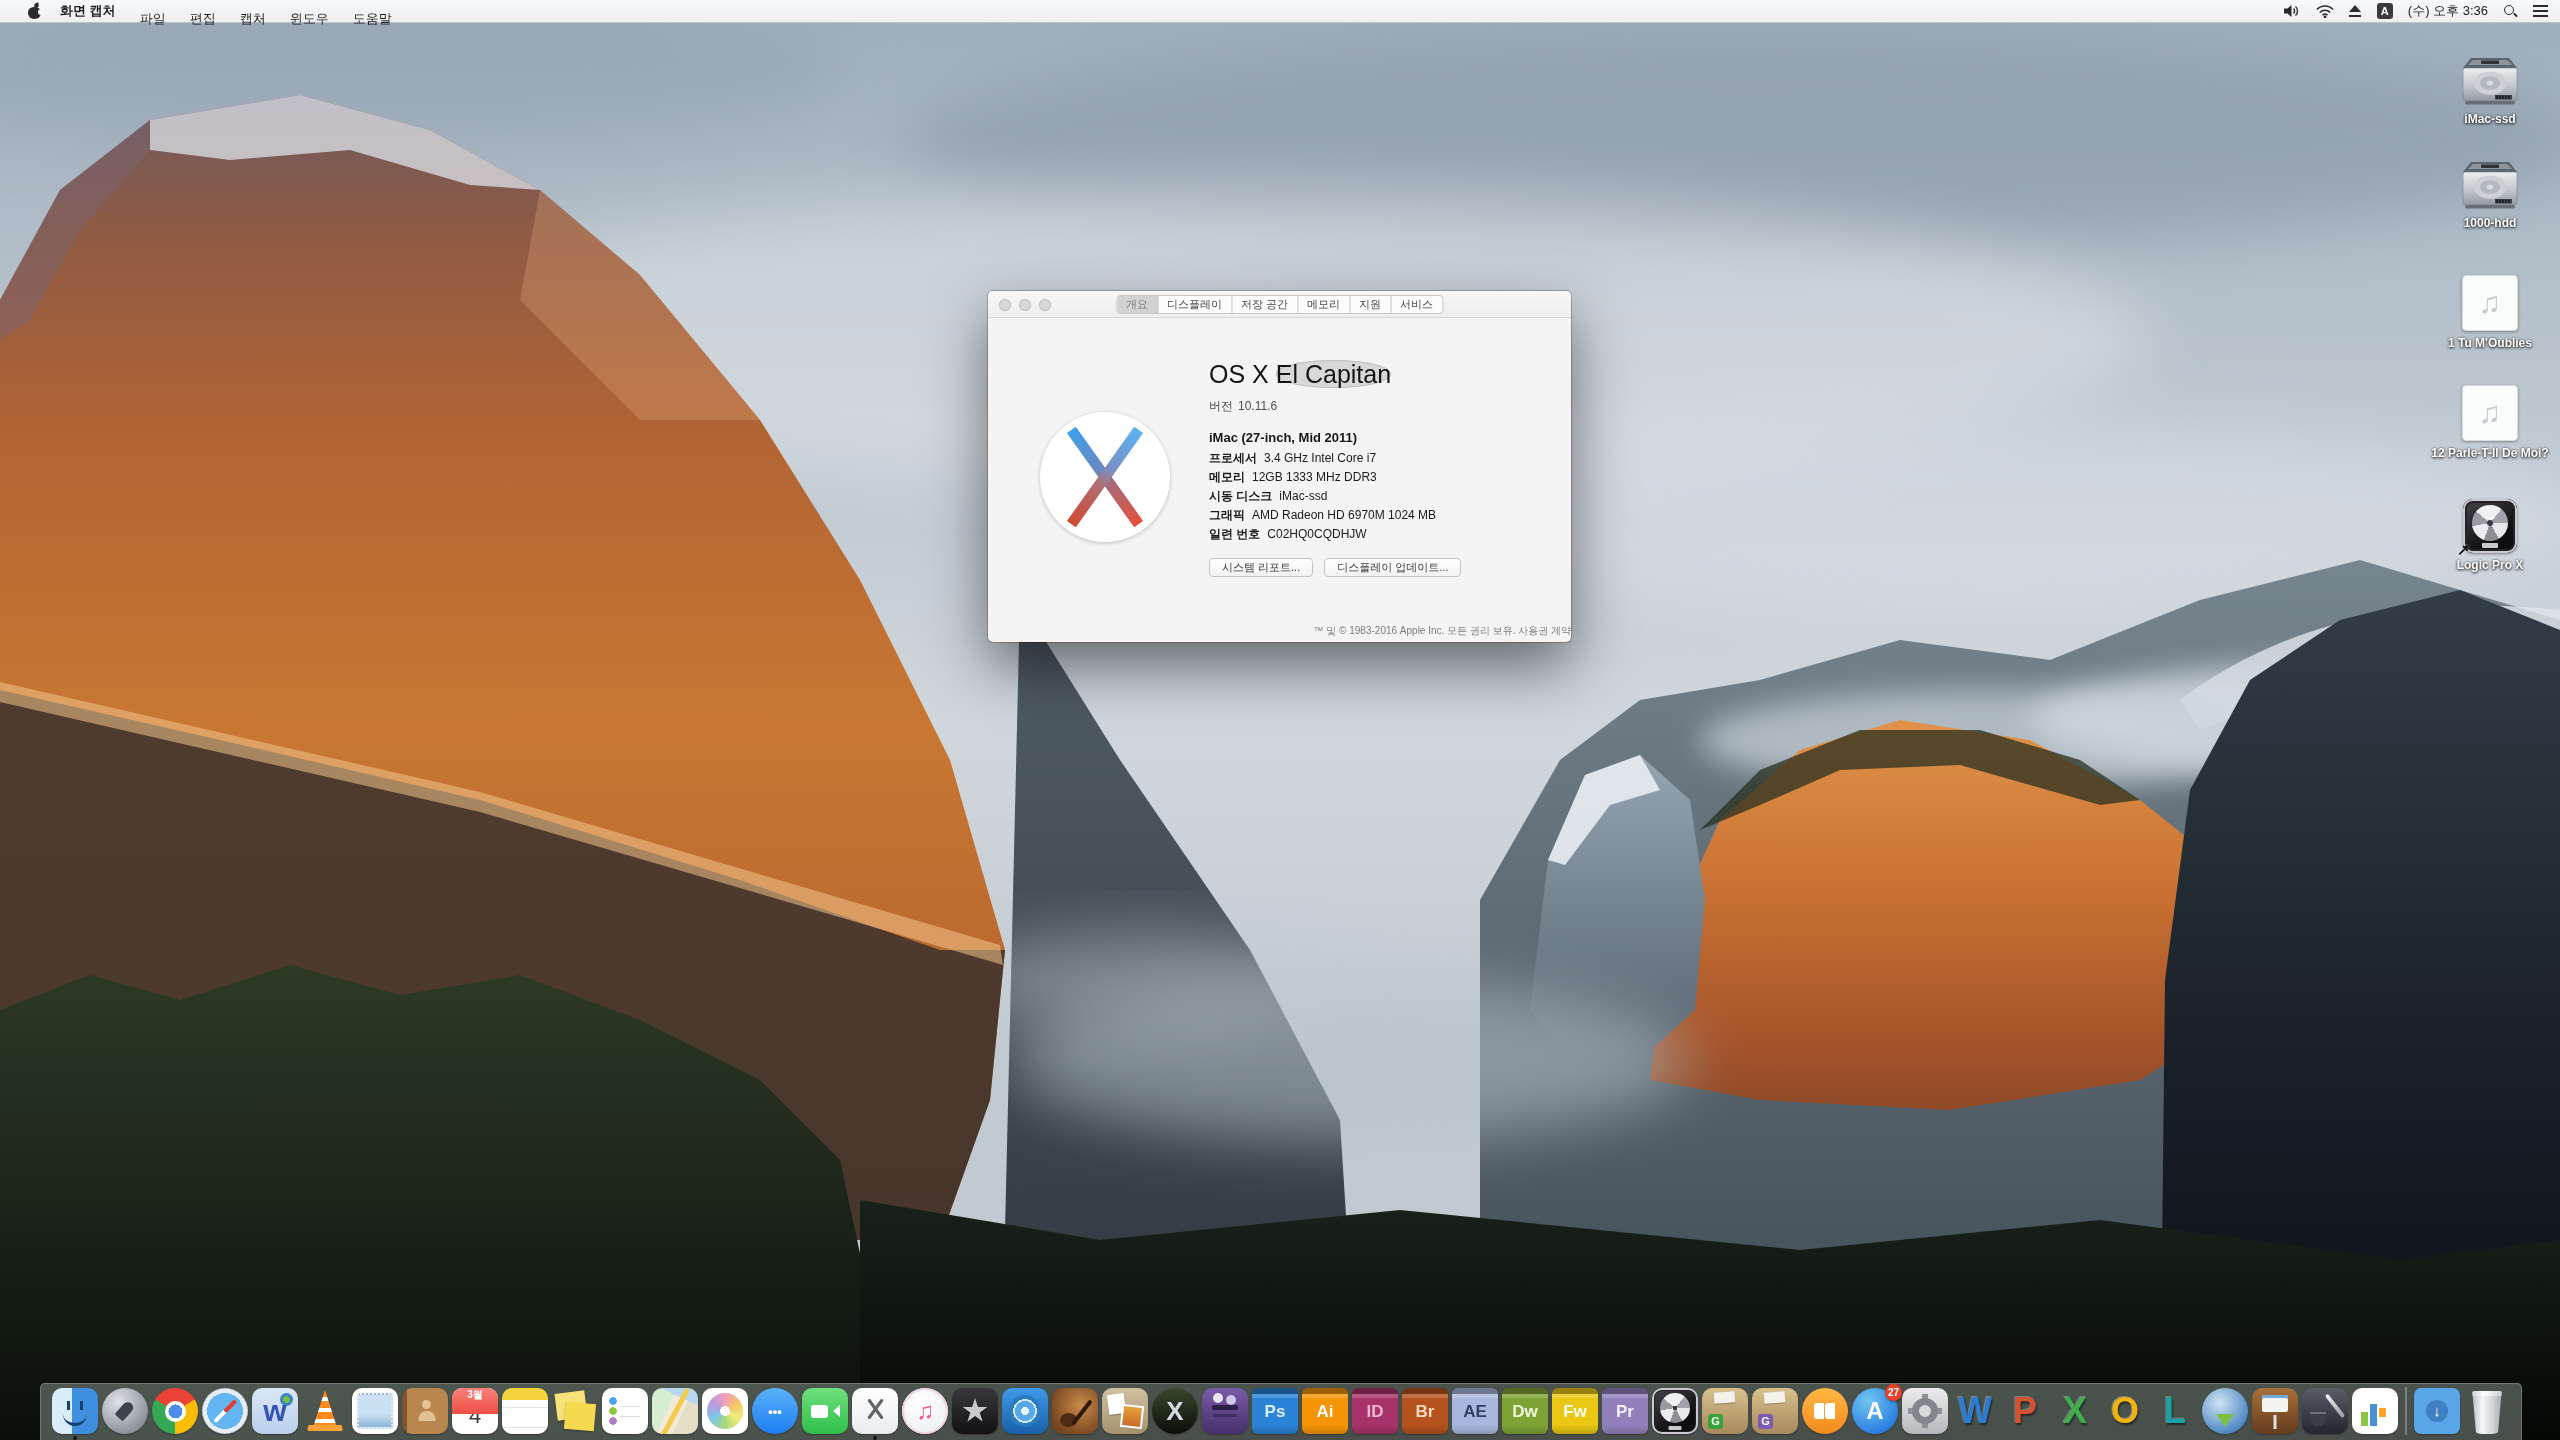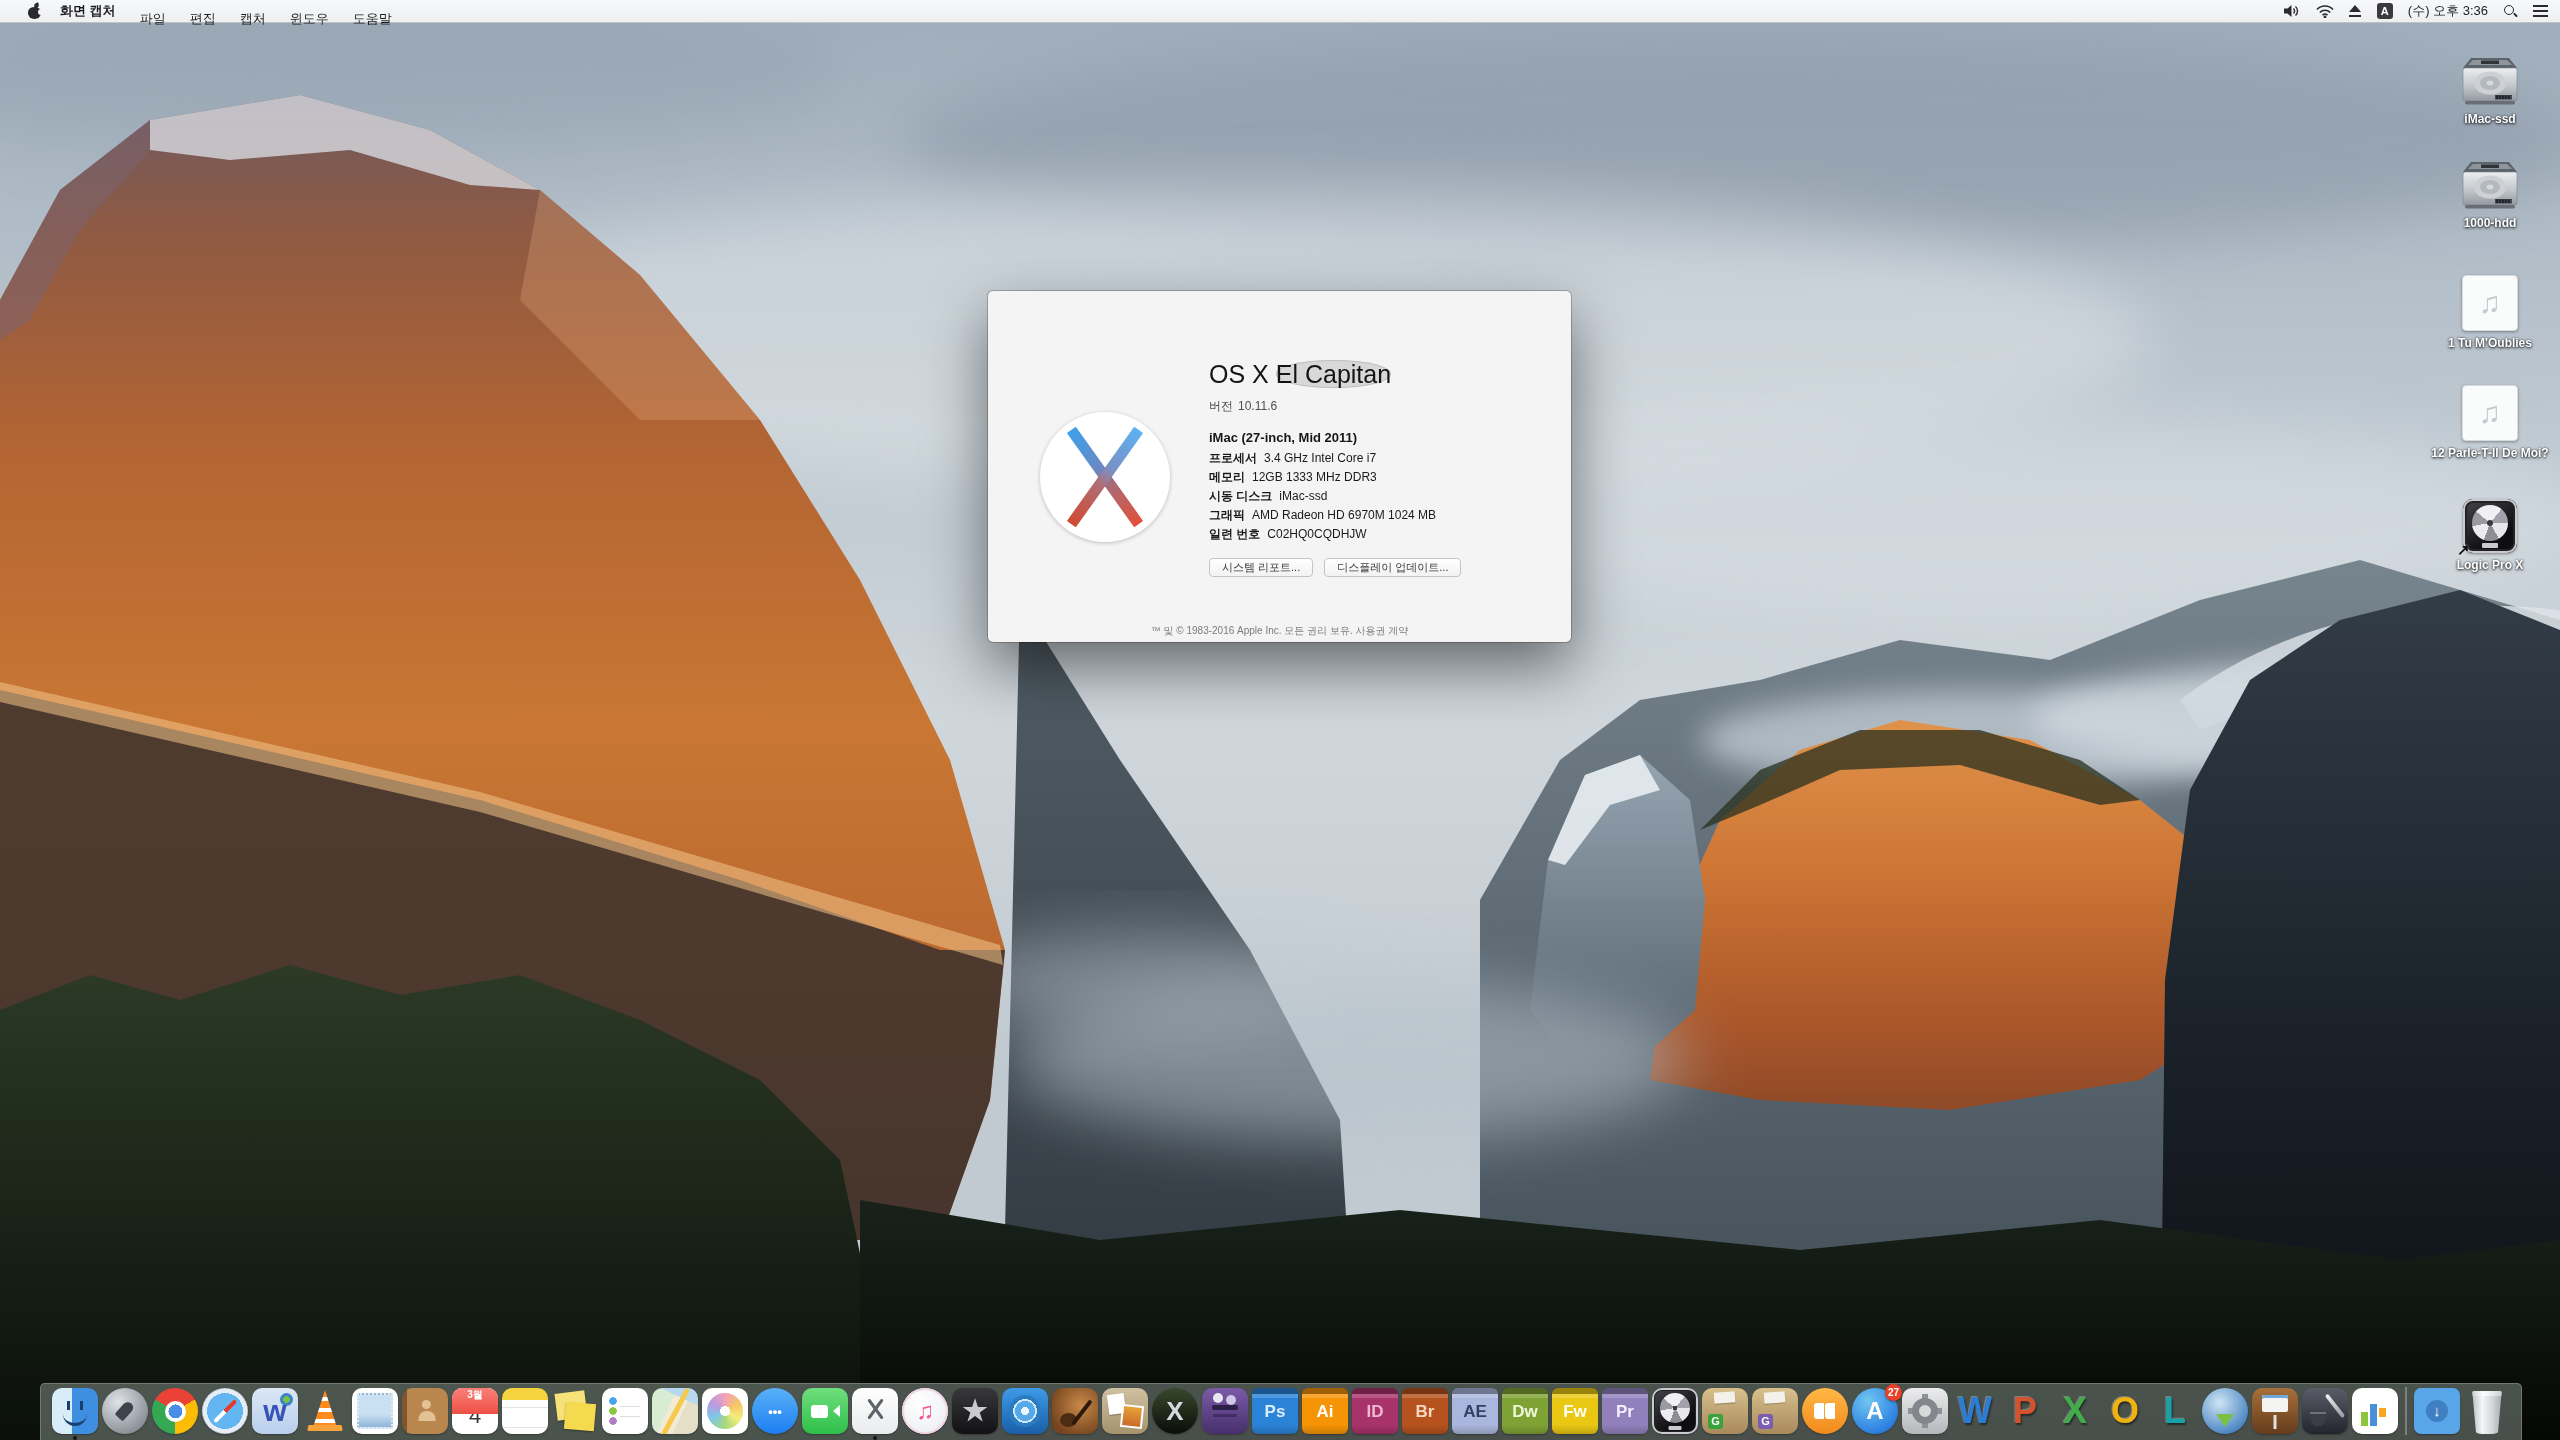--- a/index.html
+++ b/index.html
@@ -78,21 +78,21 @@
   .os-title .light { font-weight:300; margin-left:7px; }
   .version-line { position:absolute; left:221px; top:107px; font-size:12px; color:#4f4f4f; }
   .version-line .vlabel { margin-right:5px; }
   .model { position:absolute; left:221px; top:139px; font-size:13px; font-weight:bold; color:#161616; }
   .specs { position:absolute; left:221px; top:158px; font-size:12px; color:#1a1a1a; }
   .spec-row { height:19px; line-height:19px; white-space:nowrap; }
   .spec-label { font-weight:bold; margin-right:7px; }
   .btns { position:absolute; left:221px; top:267px; display:flex; gap:11px; }
   .abtn { height:19px; line-height:17px; padding:0 12px; font-size:11px; color:#3a3a3a;
     background:linear-gradient(#ffffff,#f2f2f2); border:1px solid #c4c4c4; border-radius:4px; cursor:default; }
-  .win-footer { position:absolute; left:0; right:0; top:333px; text-align:center; font-size:10px; color:#7b7b7b; }
+  .win-footer { position:absolute; left:0; right:0; top:333px; text-align:right; font-size:10px; color:#7b7b7b; }
 
   
   #dock { position:absolute; left:40px; bottom:0; width:2482px; height:57px; z-index:60;
     background:rgba(122,132,126,.58); border:1px solid rgba(255,255,255,.22); border-bottom:none;
     border-radius:5px 5px 0 0; display:flex; align-items:flex-end; justify-content:center;
     padding:0 6px; }
   .dock-item { position:relative; width:46px; height:46px; margin:0 2px 6px; flex:none; cursor:default; }
   .tile { position:absolute; inset:0; border-radius:10px; overflow:hidden;
     display:flex; align-items:center; justify-content:center; box-shadow:0 1px 2px rgba(0,0,0,.3); }
   .glyph { font-size:20px; font-weight:bold; color:#fff; line-height:1; z-index:2; }
@@ -483,20 +483,35 @@
       <div class="logic-tile">
         <span class="logic-disc"></span>
         <span class="logic-slot"></span>
         <span class="alias-arrow">↗</span>
       </div>
       <div class="desk-label">Logic Pro X</div>
     </div>
   </div>
 
 <div id="about-window">
+  <div class="titlebar">
+    <div class="lights">
+      <span class="light"></span>
+      <span class="light"></span>
+      <span class="light"></span>
+    </div>
+    <div class="tabs">
+      <span class="tab selected">개요</span>
+      <span class="tab">디스플레이</span>
+      <span class="tab">저장 공간</span>
+      <span class="tab">메모리</span>
+      <span class="tab">지원</span>
+      <span class="tab">서비스</span>
+    </div>
+  </div>
 
   <div class="x-badge">
     <span class="xs xs1"></span>
       <span class="xs xs2"></span>
   </div>
 
   <div class="os-title">
     <span class="strong">OS X</span><span class="light">El Capitan</span>
   </div>
   <div class="version-line">

